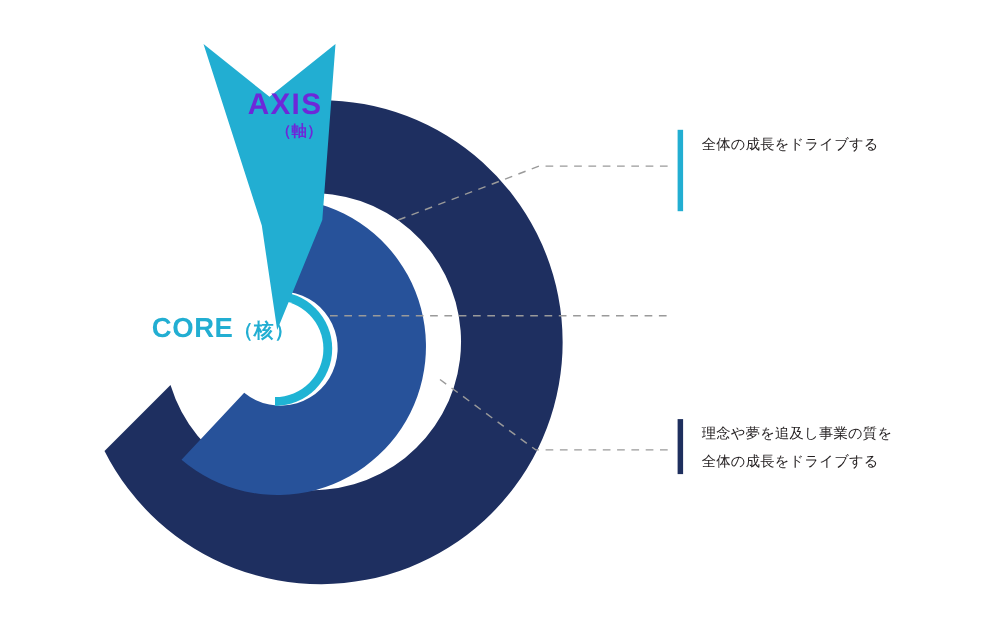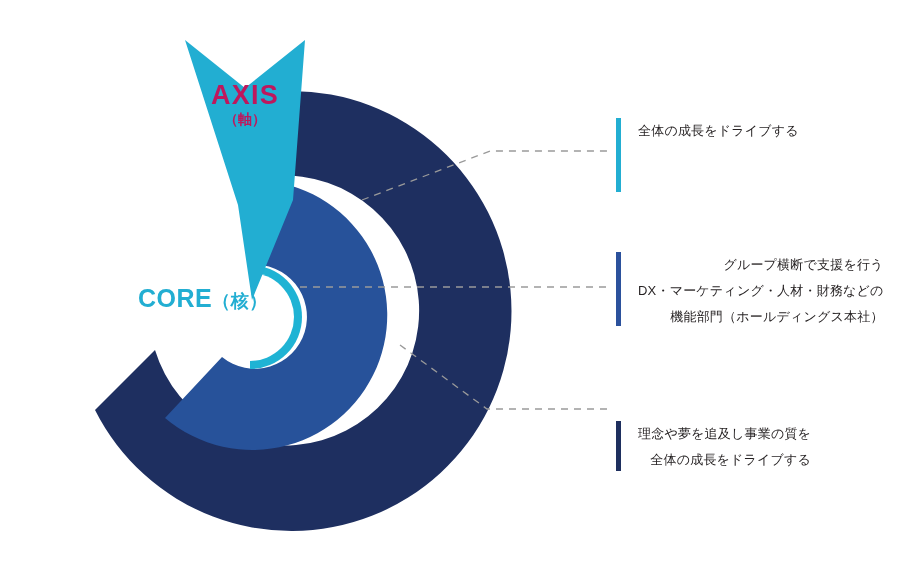--- a/index.html
+++ b/index.html
@@ -45,22 +45,22 @@
   .core-label .paren {
     font-size: 18px;
     font-weight: 700;
   }
 
   .axis-label {
     position: absolute;
     left: 197px;
     top: 81px;
     width: 96px;
-    text-align: center;
-    color: #be185d;
+    text-align: right;
+    color: #6d28d9;
     white-space: nowrap;
   }
   .axis-label .axis-main {
     display: block;
     font-size: 27px;
     font-weight: 700;
     letter-spacing: 1.2px;
     line-height: 1.05;
   }
   .axis-label .axis-sub {
@@ -68,41 +68,40 @@
     font-size: 14px;
     font-weight: 700;
     line-height: 1.5;
   }
 
   
   .callout {
     position: absolute;
     display: flex;
     align-items: stretch;
-    text-align: right;
   }
   .callout-bar {
     width: 5px;
     flex: 0 0 5px;
     border-radius: 0;
   }
   .callout-text {
     padding-left: 17px;
     font-size: 13px;
     line-height: 26px;
     color: #231f20;
     white-space: nowrap;
   }
   .callout-text div {
     letter-spacing: 0.2px;
   }
 
   #callout-1 { left: 616px; top: 118px; }
   #callout-2 { left: 616px; top: 252px; }
-  #callout-3 { left: 616px; top: 381px; margin-top: 40px; }
+  #callout-3 { left: 616px; top: 381px; }
 </style>
 </head>
 <body>
 
 <div id="diagram-root">
 
   <svg id="ring-stage" viewBox="0 0 910 572">
 
     <path fill="#1e2f60" d="M 250 95
              A 220 220 0 1 1 95 410
@@ -145,28 +144,20 @@
 
   <div class="core-label"><span>CORE</span><span class="paren">（核）</span></div>
 
   <div class="callout" id="callout-1">
     <div class="callout-bar" style="background:#22aed2; height:74px;"></div>
     <div class="callout-text">
       <div>全体の成長をドライブする</div>
     </div>
   </div>
 
-  <div class="callout" id="callout-2">
-    <div class="callout-bar" style="background:#2b519c; height:74px;"></div>
-    <div class="callout-text">
-      <div>グループ横断で支援を行う</div>
-      <div>DX・マーケティング・人材・財務などの</div>
-      <div>機能部門（ホールディングス本社）</div>
-    </div>
-  </div>
 
   <div class="callout" id="callout-3">
     <div class="callout-bar" style="background:#1e2f5e; height:50px;"></div>
     <div class="callout-text">
       <div>理念や夢を追及し事業の質を</div>
       <div>全体の成長をドライブする</div>
     </div>
   </div>
 
 </div>

